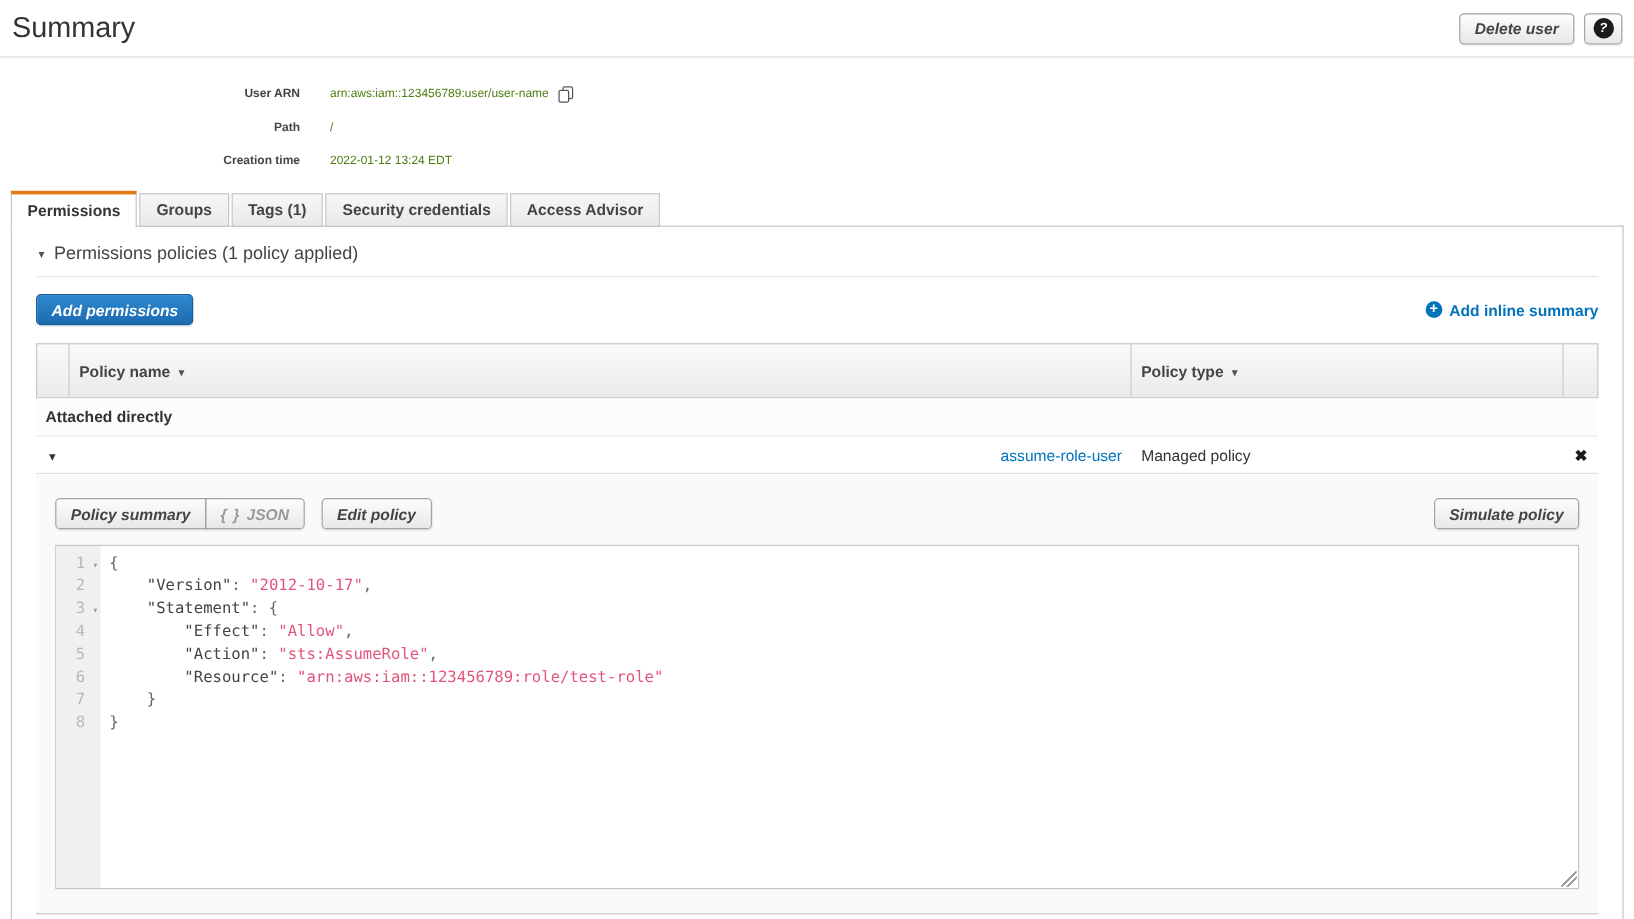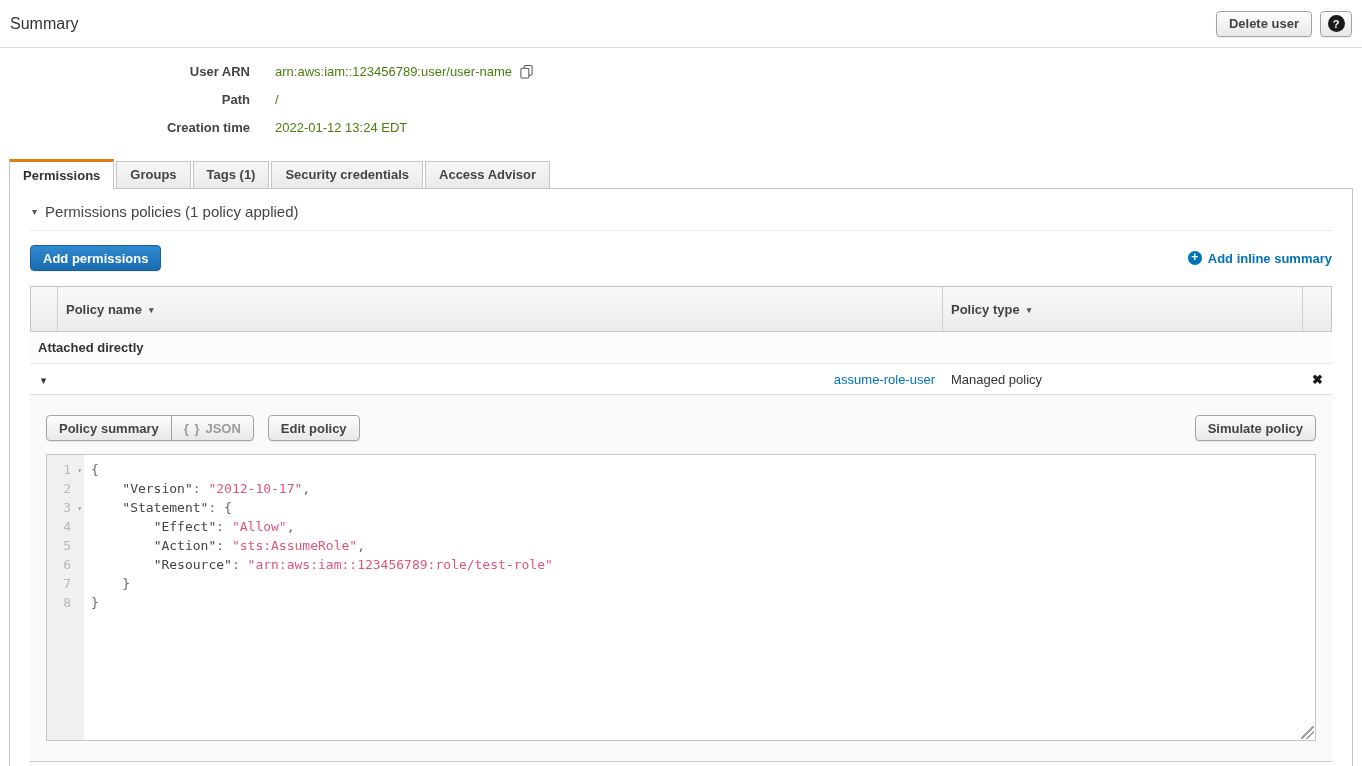--- a/index.html
+++ b/index.html
@@ -2,38 +2,38 @@
 <html><head>
 <meta charset="utf-8">
 <style>
   * { margin:0; padding:0; box-sizing:border-box; }
   html,body { width:1362px; height:766px; background:#fff; overflow:hidden;
               font-family:"Liberation Sans", sans-serif; color:#333; }
 
   
   .page-header { height:48px; display:flex; align-items:center;
                  padding:0 10px; border-bottom:1px solid #ddd; }
-  .page-title { font-size:16px; font-weight:400; color:#333; }
+  .page-title { font-size:24px; font-weight:400; color:#333; }
   .header-actions { margin-left:auto; display:flex; gap:8px; align-items:center; }
 
   .btn { display:inline-flex; align-items:center; justify-content:center;
          height:26px; padding:0 12px; font-size:13px; font-weight:bold; color:#444;
          background:linear-gradient(#fdfdfd,#e8e8e8); border:1px solid #a3a3a3;
-         border-radius:4px; cursor:pointer; box-shadow:0 1px 1px rgba(0,0,0,.08); }
+         border-radius:4px; cursor:pointer; box-shadow:0 1px 1px rgba(0,0,0,.08);font-style:italic; }
   .btn-help { width:32px; padding:0; }
   .help-glyph { width:17px; height:17px; border-radius:50%; background:#1a1a1a;
                 color:#fff; font-size:11px; font-weight:bold; display:flex;
                 align-items:center; justify-content:center; }
 
   .btn-primary { background:linear-gradient(#3089cf,#1a6bb0); border:1px solid #185f9b;
                  color:#fff; }
 
   
   .user-info { margin-top:16px; }
-  .info-row { display:flex; align-items:flex-start; height:28px; font-size:13px; }
+  .info-row { display:flex; align-items:center; height:28px; font-size:10px; }
   .info-label { width:250px; text-align:right; font-weight:bold; color:#444; }
   .info-value { margin-left:25px; color:#4d7c0f; display:flex; align-items:center; gap:7px; }
   .copy-icon { display:inline-flex; cursor:pointer; }
 
   
   .tabs { display:flex; align-items:flex-end; margin:10px 0 0 9px; height:31px; position:relative; z-index:2; }
   .tab { height:28px; line-height:26px; padding:0 13px; font-size:13px; font-weight:bold;
          color:#444; background:linear-gradient(#f7f7f7,#e9e9e9);
          border:1px solid #c5c5c5; margin-right:2px; cursor:pointer; }
   .tab.active { height:31px; line-height:27px; background:#fff; color:#333;

